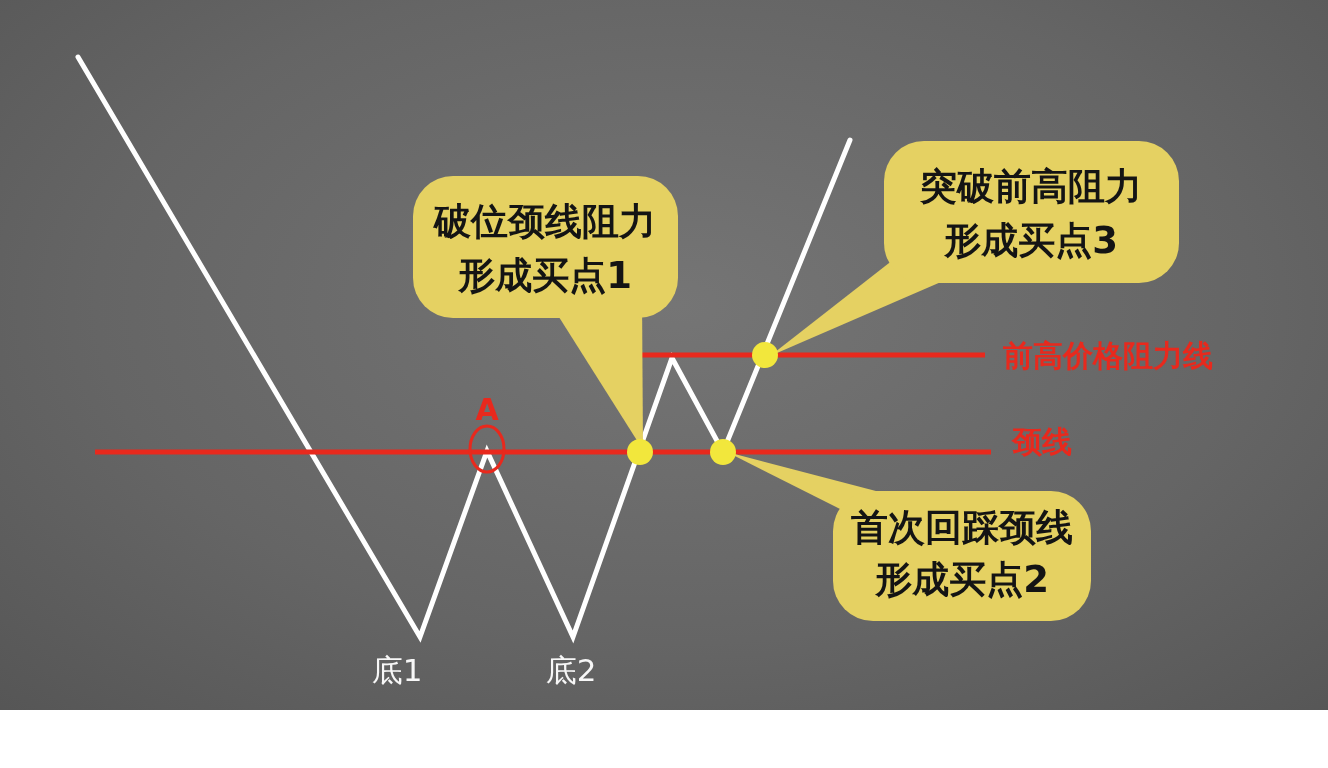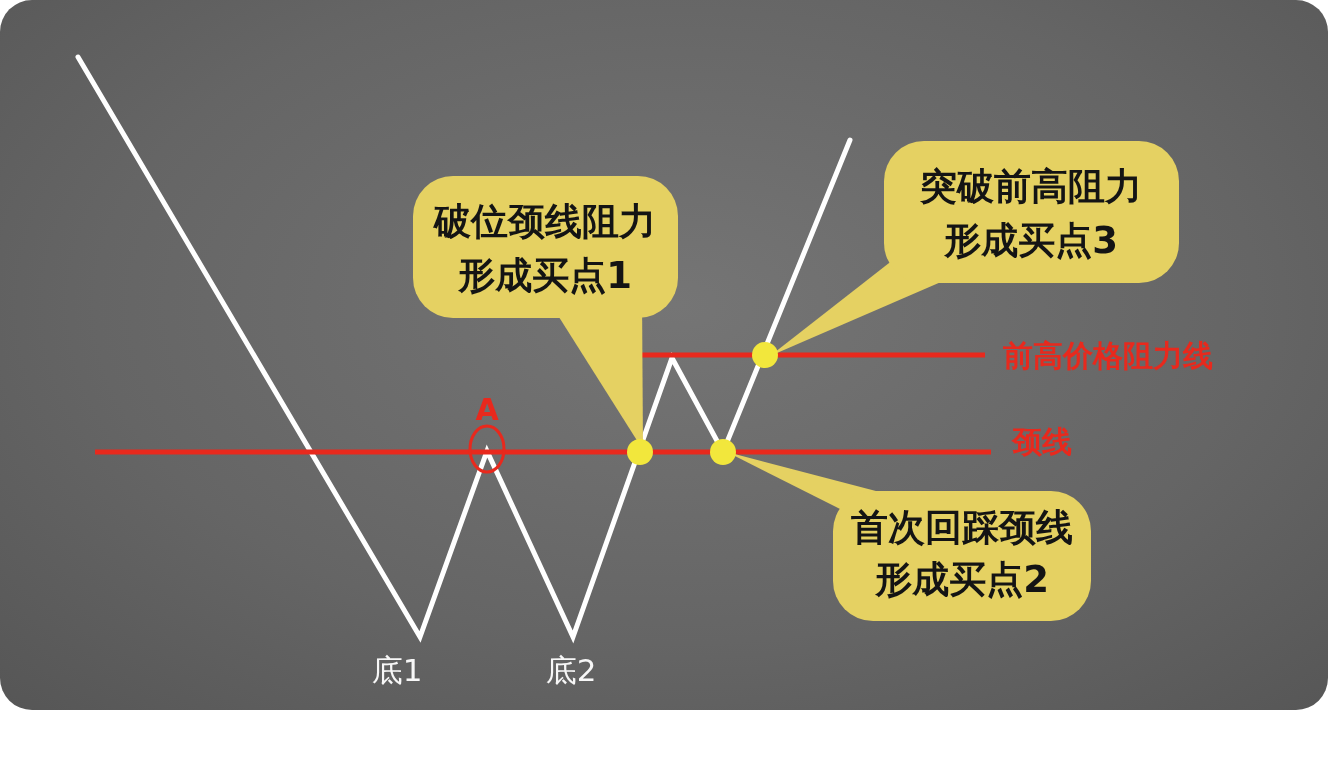--- a/index.html
+++ b/index.html
@@ -11,21 +11,20 @@
     height: 768px;
     overflow: hidden;
     font-family: "DejaVu Sans", "Liberation Sans", sans-serif;
   }
   .stage {
     position: relative;
     width: 1328px;
     height: 710px;
     background: radial-gradient(ellipse 115% 125% at 51% 43%,
                 #757575 0%, #656565 38%, #525252 70%, #404040 100%);
-    border-radius: 32px;
   }
   .stage > svg {
     position: absolute;
     left: 0;
     top: 0;
     display: block;
   }
   .price-line {
     fill: none;
     stroke: #ffffff;

